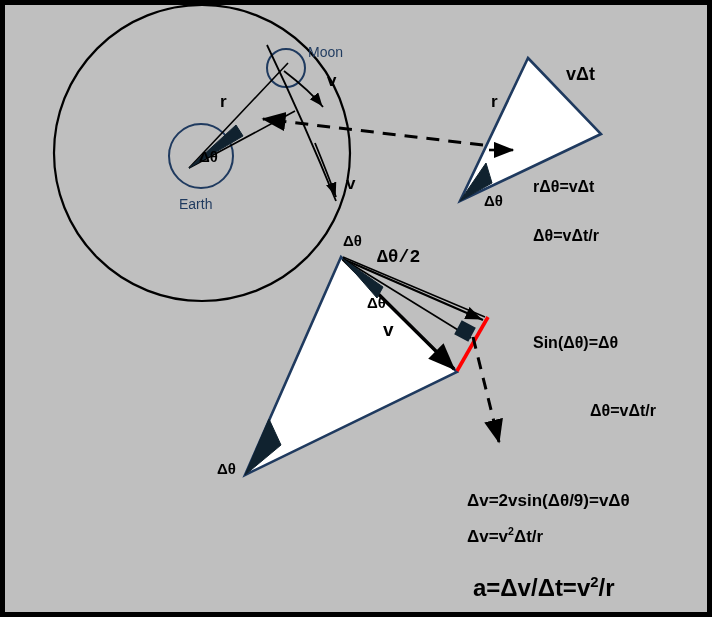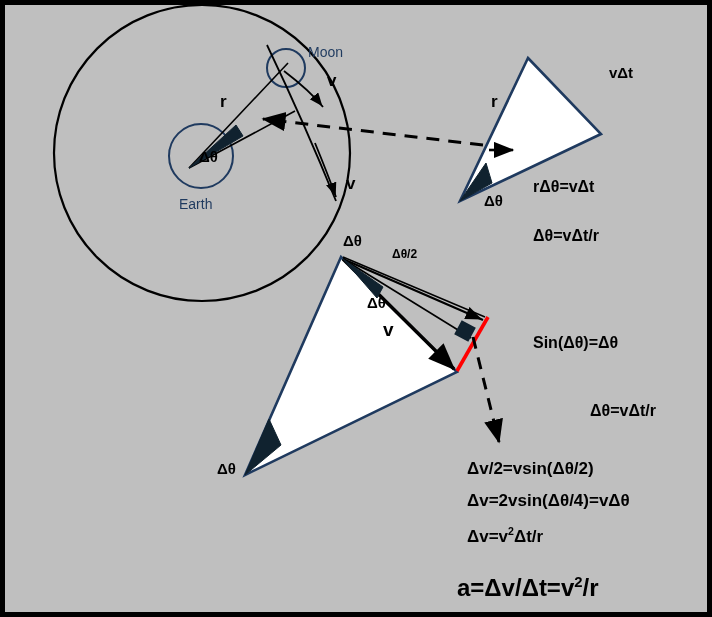--- a/index.html
+++ b/index.html
@@ -105,36 +105,35 @@
   </svg>
 
   <div class="lbl plain" style="left:303px; top:40px; font-size:14px;">Moon</div>
   <div class="lbl plain" style="left:174px; top:192px; font-size:14px;">Earth</div>
   <div class="lbl" style="left:215px; top:88px; font-size:17px;">r</div>
   <div class="lbl" style="left:194px; top:144px; font-size:15px;">Δθ</div>
   <div class="lbl" style="left:322px; top:67px; font-size:17px;">v</div>
   <div class="lbl" style="left:341px; top:170px; font-size:17px;">v</div>
 
   <div class="lbl" style="left:486px; top:88px; font-size:17px;">r</div>
-  <div class="lbl" style="left:561px; top:60px; font-size:15px;margin-left:43px;">vΔt</div>
+  <div class="lbl" style="left:561px; top:60px; font-size:18px;">vΔt</div>
   <div class="lbl" style="left:479px; top:188px; font-size:15px;">Δθ</div>
 
   <div class="lbl" style="left:338px; top:228px; font-size:15px;">Δθ</div>
-  <div class="lbl" style="left:387px; top:243px; font-size:12px;">Δθ/2</div>
+  <div class="lbl" style="left:372px; top:243px; font-size:18px;font-family:Liberation Mono, monospace;">Δθ/2</div>
   <div class="lbl" style="left:362px; top:290px; font-size:15px;">Δθ</div>
   <div class="lbl" style="left:378px; top:315px; font-size:19px;">v</div>
   <div class="lbl" style="left:212px; top:456px; font-size:15px;">Δθ</div>
 
   <div class="lbl" style="left:528px; top:174px; font-size:16px;text-align:center;">rΔθ=vΔt</div>
   <div class="lbl" style="left:528px; top:223px; font-size:16px;">Δθ=vΔt/r</div>
   <div class="lbl" style="left:528px; top:318px; font-size:16px;margin-top:12px;">Sin(Δθ)=Δθ</div>
   <div class="lbl" style="left:585px; top:398px; font-size:16px;">Δθ=vΔt/r</div>
-  <div class="lbl" style="left:462px; top:455px; font-size:17px;">Δv/2=vsin(Δθ/2)</div>
-  <div class="lbl" style="left:462px; top:487px; font-size:17px;">Δv=2vsin(Δθ/4)=vΔθ</div>
+  <div class="lbl" style="left:462px; top:487px; font-size:17px;">Δv=2vsin(Δθ/9)=vΔθ</div>
   <div class="lbl" style="left:462px; top:521px; font-size:17px;">
     <span>Δv=v</span><span class="sup">2</span><span>Δt/r</span>
   </div>
 
-  <div class="lbl" style="left:452px; top:570px; font-size:24px;">
+  <div class="lbl" style="left:468px; top:570px; font-size:24px;">
     <span>a=Δv/Δt=v</span><span class="sup">2</span><span>/r</span>
   </div>
 
 </div>
 
 </body></html>

